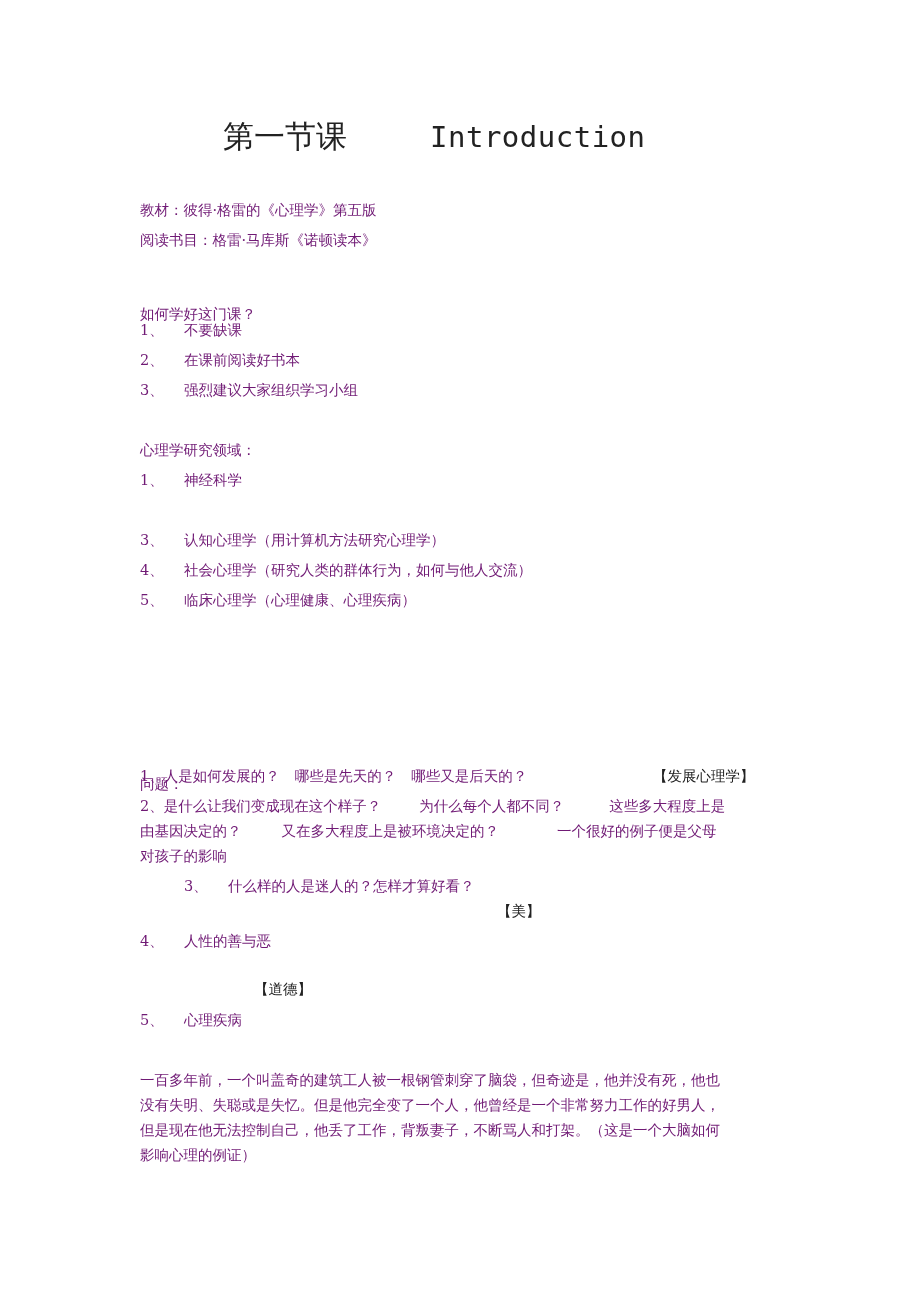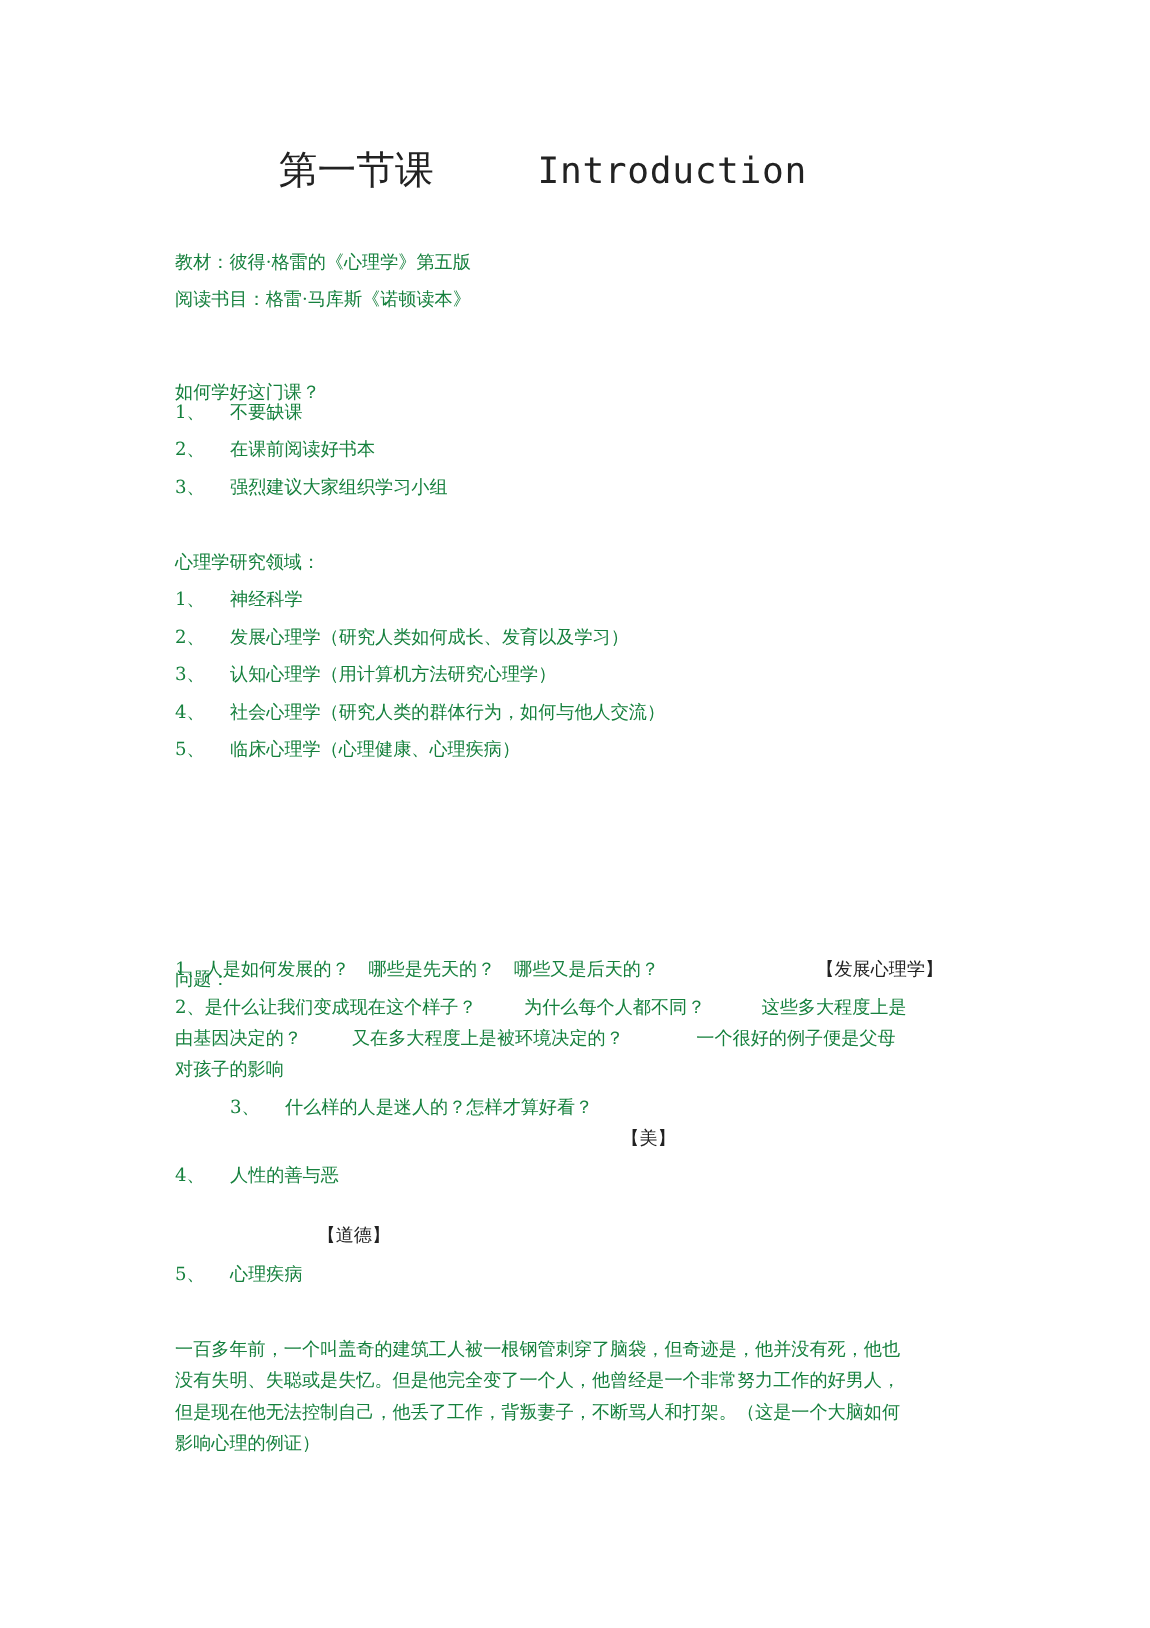--- a/index.html
+++ b/index.html
@@ -21,21 +21,21 @@
       top: 0;
       width: 920px;
       height: 1302px;
     }
     .line {
       position: absolute;
       left: 140px;
       font-size: 14.5px;
       line-height: 20px;
       white-space: nowrap;
-      color: #15803d;
+      color: #701a75;
     }
     .title {
       position: absolute;
       top: 116px;
       left: 140px;
       font-size: 31px;
       line-height: 40px;
       color: #222;
       white-space: nowrap;
     }
@@ -87,23 +87,20 @@
     <span class="num">2、</span><span>在课前阅读好书本</span>
   </div>
   <div class="line" style="top:380px;">
     <span class="num">3、</span><span>强烈建议大家组织学习小组</span>
   </div>
 
   <div class="line" style="top:440px;">心理学研究领域：</div>
   <div class="line" style="top:470px;">
     <span class="num">1、</span><span>神经科学</span>
   </div>
-  <div class="line" style="top:500px;">
-    <span class="num">2、</span><span>发展心理学（研究人类如何成长、发育以及学习）</span>
-  </div>
   <div class="line" style="top:530px;">
     <span class="num">3、</span><span>认知心理学（用计算机方法研究心理学）</span>
   </div>
   <div class="line" style="top:560px;">
     <span class="num">4、</span><span>社会心理学（研究人类的群体行为，如何与他人交流）</span>
   </div>
   <div class="line" style="top:590px;">
     <span class="num">5、</span><span>临床心理学（心理健康、心理疾病）</span>
   </div>
 

